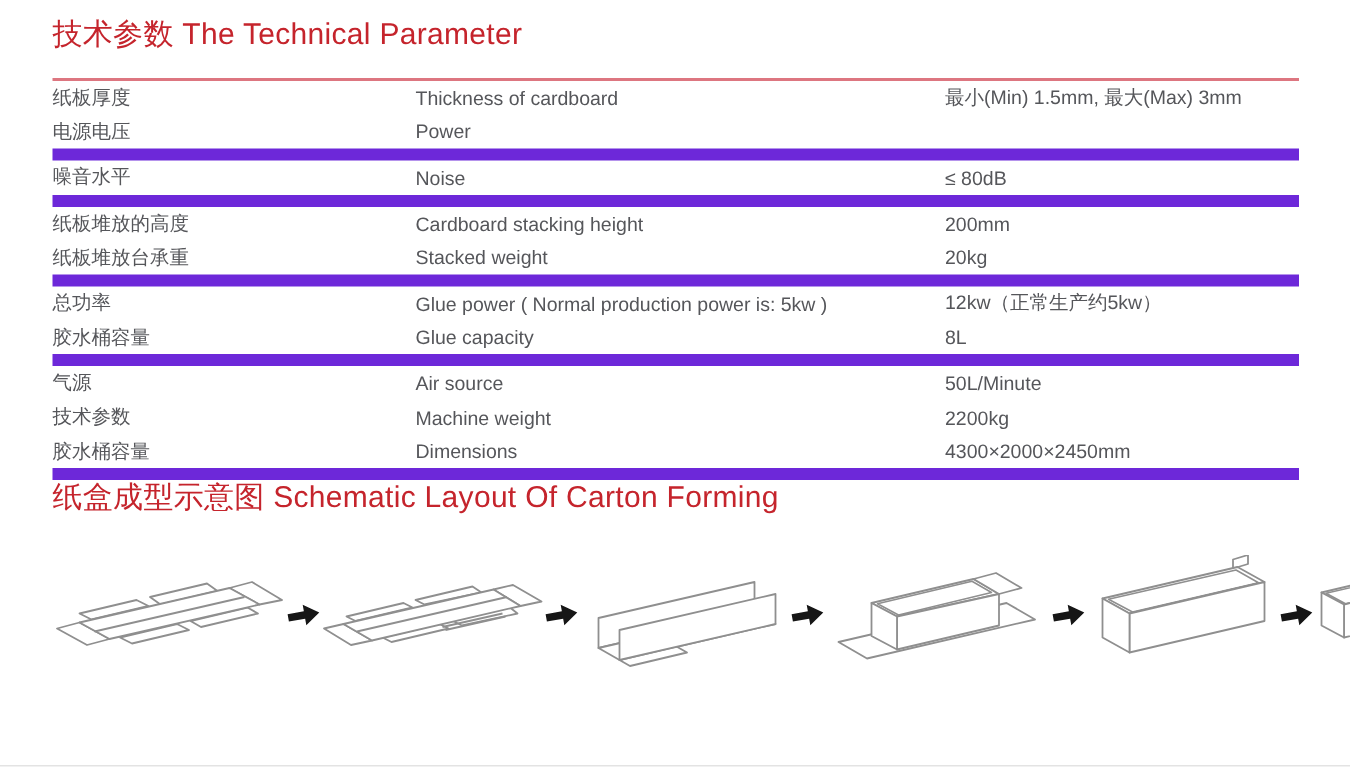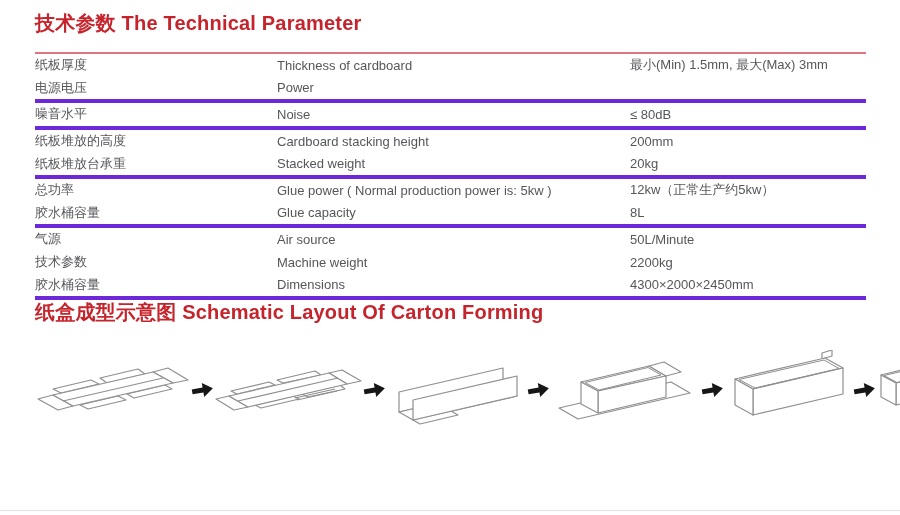--- a/index.html
+++ b/index.html
@@ -7,30 +7,30 @@
   body{
     background:#ffffff;
     font-family:"Liberation Sans","DejaVu Sans",sans-serif;
     overflow:hidden;
     position:relative;
   }
   .content{padding:11px 34px 0 35px}
 
   .sec-title{
     font-size:20px;
-    font-weight:700;
+    font-weight:400;
     color:#c5242c;
     line-height:24px;
     letter-spacing:.2px;
     white-space:nowrap;
   }
   .title-rule{border-bottom:2px solid #dd7680;margin-top:17px}
 
   .spec-table{width:100%}
-  .spec-group{border-bottom:4px solid #6d28d9}
+  .spec-group{border-bottom:8px solid #6d28d9}
   .spec-row{
     display:flex;align-items:center;
     height:22.6px;
     font-size:13px;color:#55565a;
     white-space:nowrap;
   }
   .col-zh{width:242px}
   .col-en{width:353px}
   .col-val{flex:1}
 

